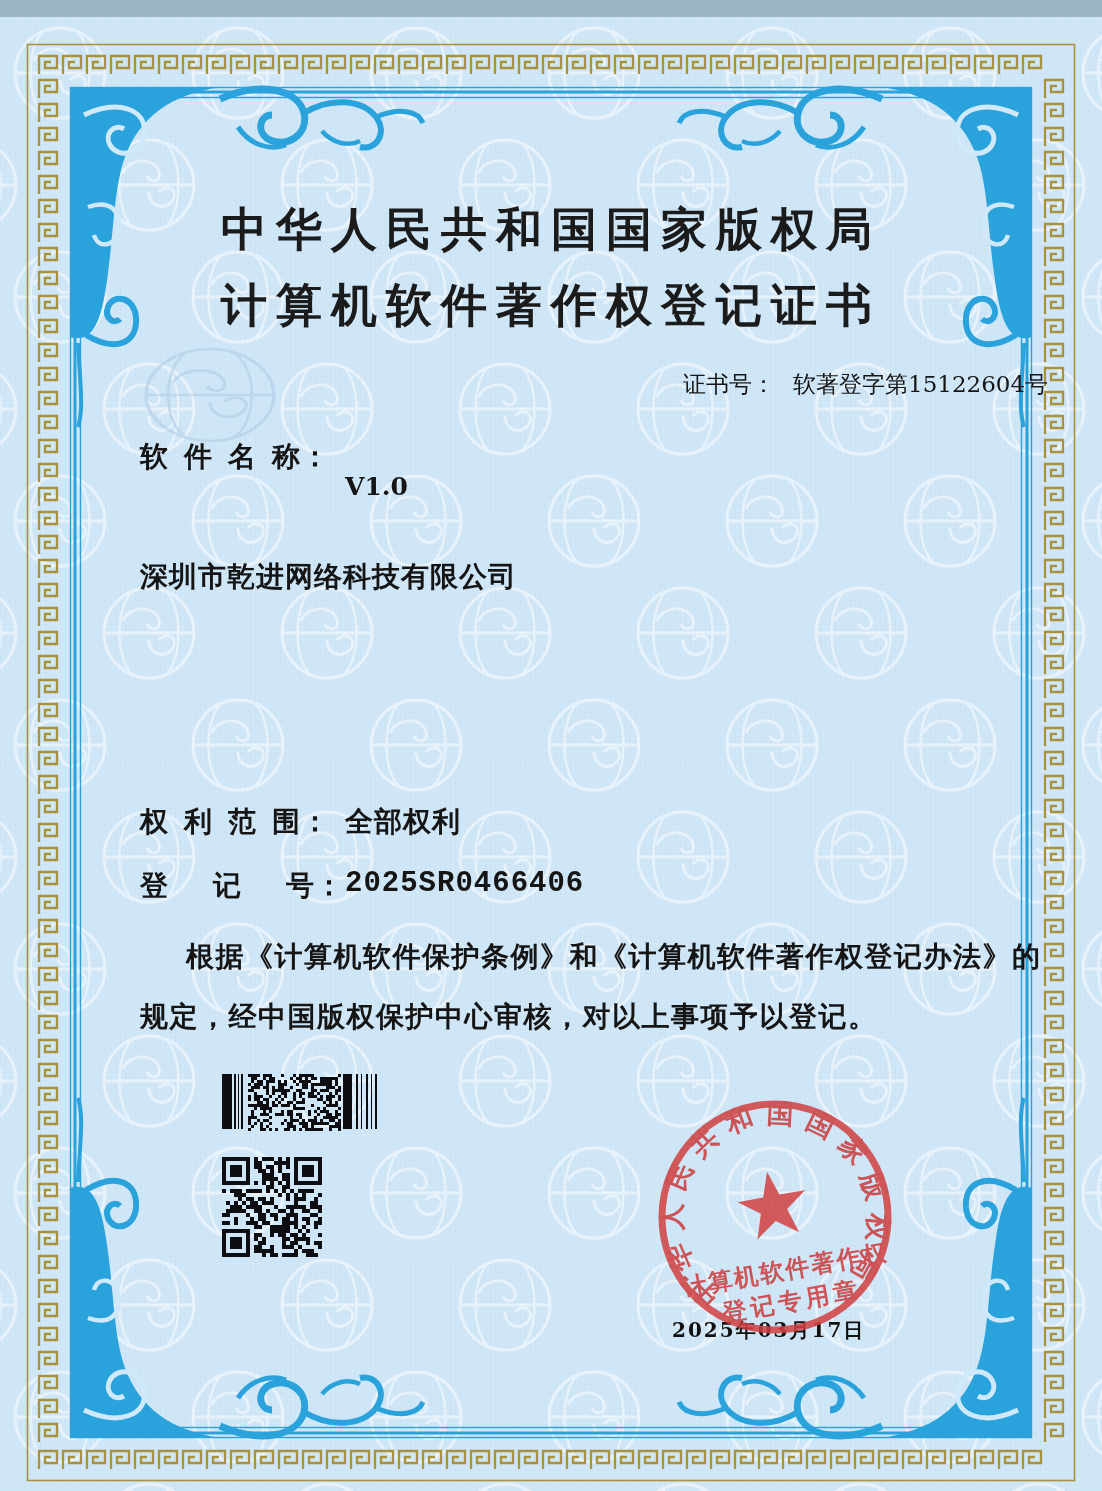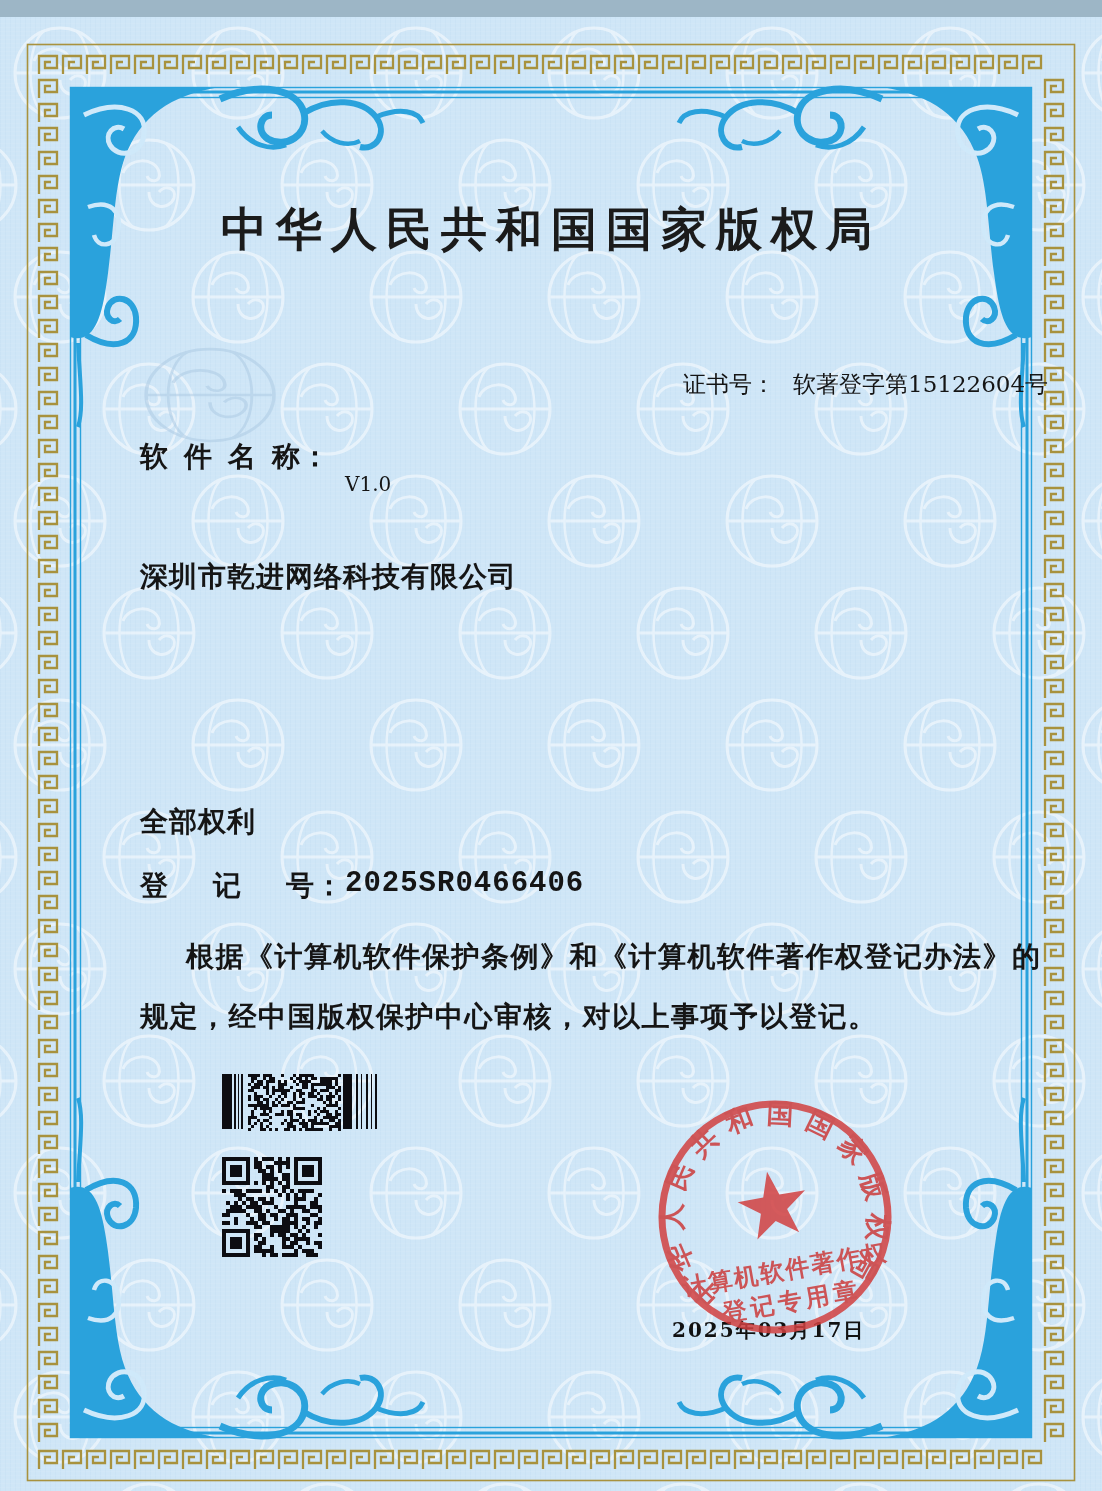--- a/index.html
+++ b/index.html
@@ -27,21 +27,21 @@
   }
   .certno{
     left:683px;top:352px;font-size:23px;font-weight:400;
     font-family:"DejaVu Serif","Liberation Serif",serif;
     display:flex;gap:18px;
   }
   .row{left:140px;display:flex;font-size:28px;font-weight:700;}
   .row .lbl{display:inline-block;width:205px;letter-spacing:1px;}
   .row .val{letter-spacing:1px;}
   .val-serif{font-family:Liberation Mono, monospace;letter-spacing:1.5px;text-align:center;}
-  .v2{left:345px;top:455px;font-size:20px;font-weight:400;
+  .v2{left:345px;top:455px;font-size:25px;font-weight:700;
       font-family:"DejaVu Serif","Liberation Serif",serif;}
   .body-line{font-size:28px;font-weight:700;letter-spacing:1.5px;}
   .date{
     left:672px;top:1300px;font-size:20px;font-weight:700;letter-spacing:2px;
     font-family:"DejaVu Serif","Liberation Serif",serif;color:#111;
   }
 </style>
 </head>
 <body>
 
@@ -970,37 +970,39 @@
         <rect x="72" y="0" width="28" height="28"></rect>
         <rect x="76" y="4" width="20" height="20" fill="#cfe6f7"></rect>
         <rect x="80" y="8" width="12" height="12"></rect>
         <rect x="0" y="72" width="28" height="28"></rect>
         <rect x="4" y="76" width="20" height="20" fill="#cfe6f7"></rect>
         <rect x="8" y="80" width="12" height="12"></rect>
       </g>
   </svg>
 
   <div class="txt title" style="top:182px">中华人民共和国国家版权局</div>
+  <div class="txt title" style="top:258px">计算机软件著作权登记证书</div>
 
   <div class="txt certno">
     <span>证书号：</span>
     <span>软著登字第15122604号</span>
   </div>
 
   <div class="txt row" style="top:421px">
     <span class="lbl">软 件 名 称：</span>
   </div>
   <div class="txt v2">V1.0</div>
 
   <div class="txt row" style="top:541px">
     <span class="val">深圳市乾进网络科技有限公司</span>
   </div>
 
 
   <div class="txt row" style="top:786px">
+    <span class="lbl">权 利 范 围：</span>
     <span class="val">全部权利</span>
   </div>
 
   <div class="txt row" style="top:850px">
     <span class="lbl">登  记  号：</span>
     <span class="val val-serif" style="font-size:29px">2025SR0466406</span>
   </div>
 
   <div class="txt body-line" style="left:140px;top:981px">规定，经中国版权保护中心审核，对以上事项予以登记。</div>
   <div class="txt body-line" style="left:186px;top:921px">根据《计算机软件保护条例》和《计算机软件著作权登记办法》的</div>

